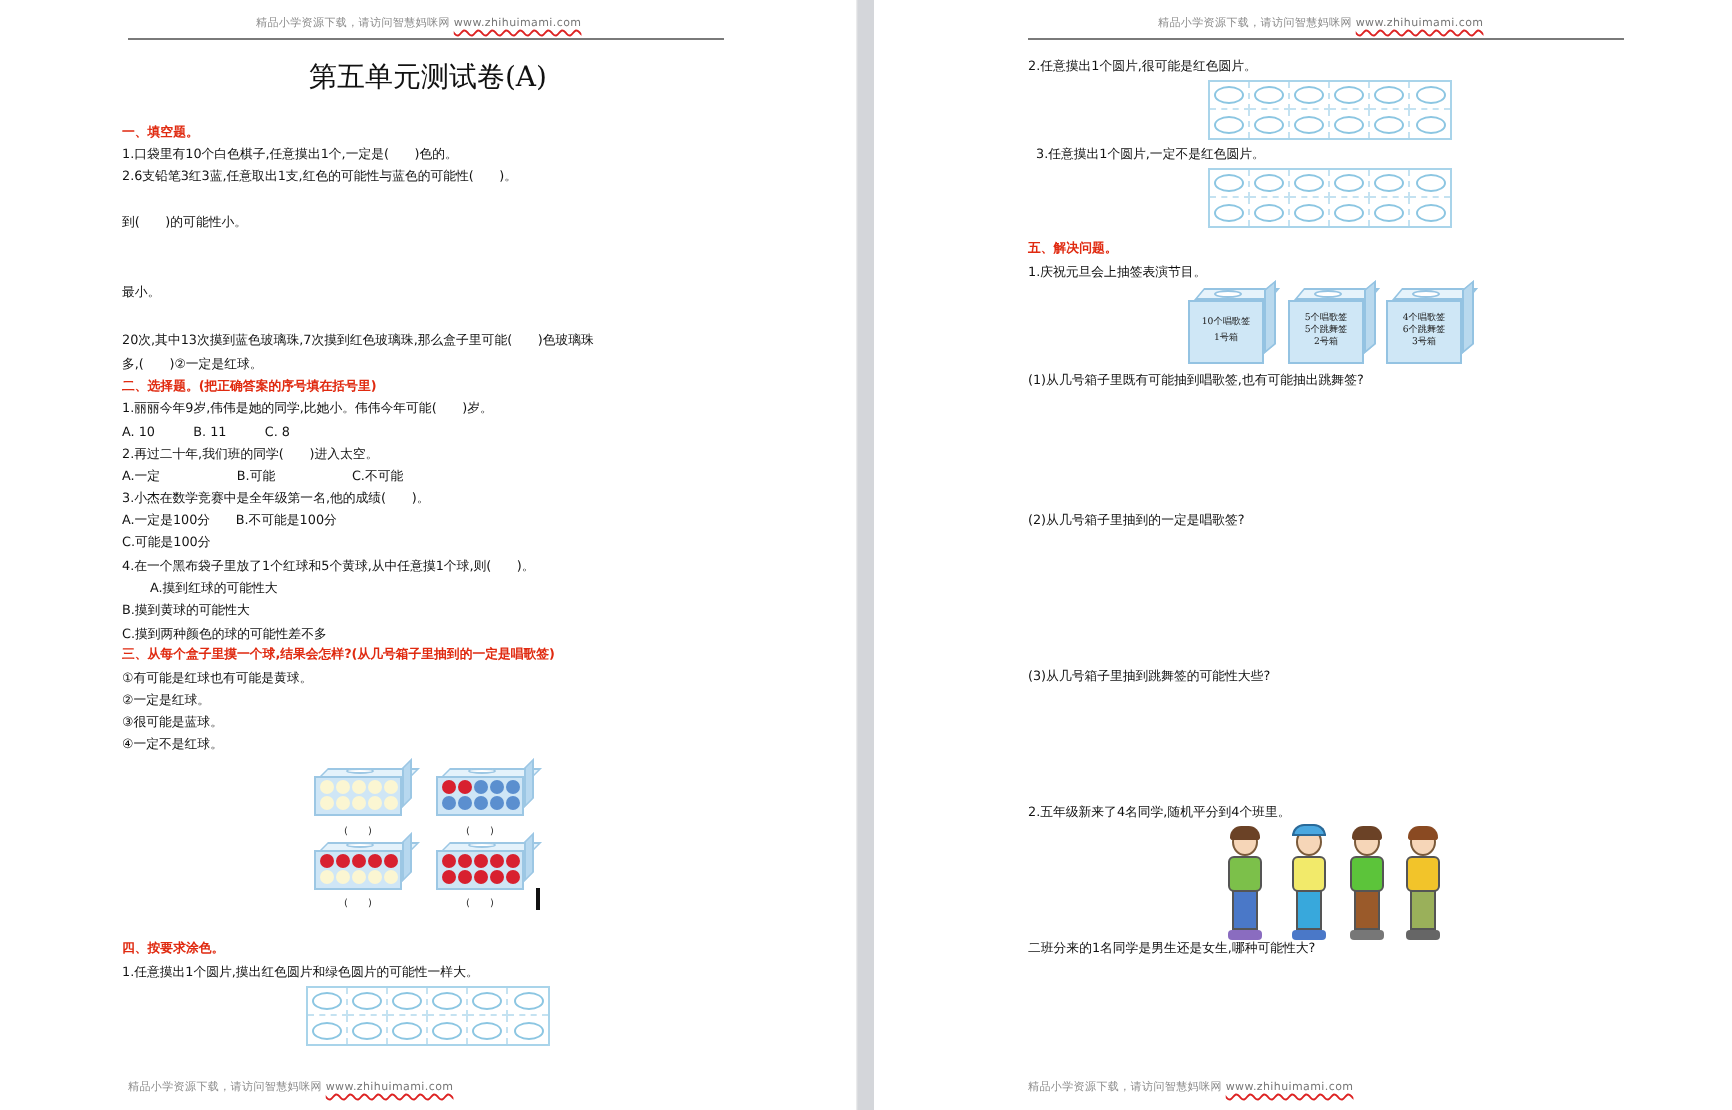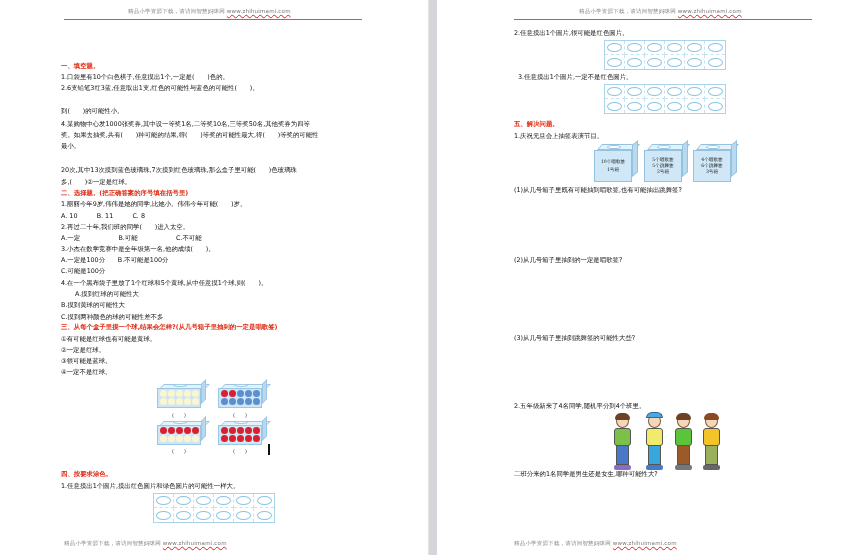--- a/index.html
+++ b/index.html
@@ -72,27 +72,26 @@
 </head>
 <body>
 
 <div class="page page-left">
   <div class="hdr" style="left:128px;">
     <span>精品小学资源下载，请访问智慧妈咪网</span>
     <span class="url">www.zhihuimami.com</span>
   </div>
   <div class="rule" style="left:64px;width:298px;"></div>
 
+  <div class="title">第五单元测试卷(A)</div>
 
   <div class="line sec" style="left:61px;top:62px;">一、填空题。</div>
   <div class="line" style="left:61px;top:73px;">1.口袋里有10个白色棋子,任意摸出1个,一定是(　　)色的。</div>
   <div class="line" style="left:61px;top:84px;">2.6支铅笔3红3蓝,任意取出1支,红色的可能性与蓝色的可能性(　　)。</div>
   <div class="line" style="left:61px;top:107px;">到(　　)的可能性小。</div>
-  <div class="line" style="left:61px;top:120px;">4.某购物中心发1000张奖券,其中设一等奖1名,二等奖10名,三等奖50名,其他奖券为四等</div>
-  <div class="line" style="left:61px;top:131px;">奖。如果去抽奖,共有(　　)种可能的结果,得(　　)等奖的可能性最大,得(　　)等奖的可能性</div>
   <div class="line" style="left:61px;top:142px;">最小。</div>
   <div class="line" style="left:61px;top:166px;">20次,其中13次摸到蓝色玻璃珠,7次摸到红色玻璃珠,那么盒子里可能(　　)色玻璃珠</div>
   <div class="line" style="left:61px;top:178px;">多,(　　)②一定是红球。</div>
 
   <div class="line" style="left:61px;top:189px;">
     <span class="sec">二、选择题。</span><span class="sec-light">(把正确答案的序号填在括号里)</span>
   </div>
   <div class="line" style="left:61px;top:200px;">1.丽丽今年9岁,伟伟是她的同学,比她小。伟伟今年可能(　　)岁。</div>
   <div class="line" style="left:61px;top:212px;">A. 10　　　B. 11　　　C. 8</div>
   <div class="line" style="left:61px;top:223px;">2.再过二十年,我们班的同学(　　)进入太空。</div>

